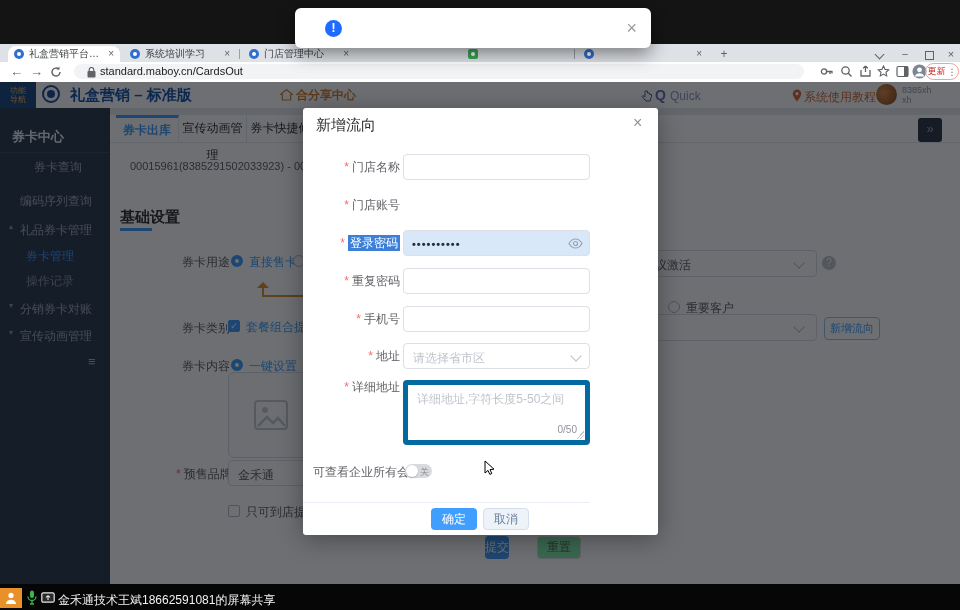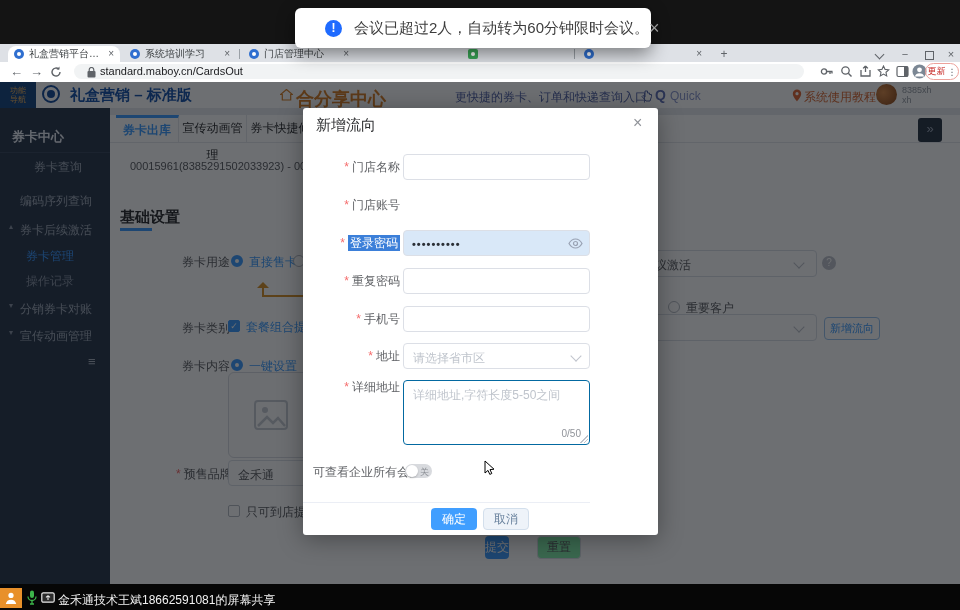--- a/index.html
+++ b/index.html
@@ -42,21 +42,21 @@
                display:flex;align-items:center;justify-content:center;font-size:9px;color:#c5221f;}
   .update-pill .dots{color:#5f6368;margin-left:2px;font-size:9px;}
   
   .app{left:0;top:38px;width:960px;height:502px;background:#eef0f4;overflow:hidden;}
   .appheader{position:absolute;left:0;top:0;width:960px;height:26px;background:#fff;border-bottom:1px solid #e3e6ea;}
   .funcnav{position:absolute;left:0;top:0;width:36px;height:26px;background:#1c4a84;color:#f0b45e;font-size:8px;
            line-height:9px;text-align:center;padding-top:4px;box-sizing:border-box;}
   .logo-ring{position:absolute;left:42px;top:3px;width:18px;height:18px;border-radius:50%;border:2px solid #1a4f9c;box-sizing:border-box;}
   .logo-ring::after{content:"";position:absolute;left:3px;top:3px;width:8px;height:8px;border-radius:50%;background:#1a4f9c;}
   .brand{position:absolute;left:70px;top:4px;font-size:15px;font-weight:bold;color:#1c57ad;}
-  .sharecenter{position:absolute;left:296px;top:5px;font-size:18px;color:#d9822b;font-weight:bold;}
+  .sharecenter{position:absolute;left:296px;top:5px;font-size:12px;color:#d9822b;font-weight:bold;}
   .tip{position:absolute;left:455px;top:7px;font-size:12px;color:#5566a8;}
   .quickQ{position:absolute;left:655px;top:5px;font-size:14px;font-weight:bold;color:#6272b5;}
   .quick{position:absolute;left:670px;top:7px;font-size:12px;color:#8d99cf;}
   .tutorial{position:absolute;left:804px;top:7px;font-size:12px;color:#d96a35;}
   .avatar{position:absolute;left:876px;top:2px;width:21px;height:21px;border-radius:50%;
           background:radial-gradient(circle at 35% 40%,#d98b4a,#8a4a1e);}
   .usern{position:absolute;left:902px;top:3px;font-size:9px;line-height:10px;color:#9aa0a8;}
   
   .sidebar{position:absolute;left:0;top:26px;width:110px;height:476px;background:#2e3c50;}
   .sb-title{position:absolute;left:12px;top:20px;font-size:13px;font-weight:bold;color:#e8edf4;}
@@ -111,21 +111,21 @@
   .m-title{position:absolute;left:13px;top:8px;font-size:15px;color:#303133;}
   .m-close{position:absolute;left:330px;top:7px;font-size:16px;color:#909399;line-height:16px;}
   .m-label{position:absolute;right:258px;height:26px;line-height:26px;font-size:12px;color:#606266;white-space:nowrap;text-align:right;}
   .m-star{color:#f56c6c;margin-right:3px;}
   .m-input{position:absolute;left:100px;width:187px;height:26px;background:#fff;border:1px solid #dcdfe6;border-radius:4px;box-sizing:border-box;}
   .m-ph{position:absolute;left:9px;top:6px;font-size:12px;color:#bfc4cc;}
   .sel-bg{position:absolute;background:#cfe4f8;}
   .hl-label{background:#3b7fd9;color:#fff;padding:1px 2px;}
   .pw-input{background:#d9e8f8;}
   .pw-dots{position:absolute;left:8px;top:7px;font-size:11px;letter-spacing:1px;color:#2b2f36;font-weight:bold;}
-  .m-textarea{position:absolute;left:100px;top:272px;width:187px;height:65px;background:#fff;border:1px solid #0369a1;border-radius:4px;box-sizing:border-box;}
+  .m-textarea{position:absolute;left:100px;top:272px;width:187px;height:65px;background:#fff;border:5px solid #0369a1;border-radius:4px;box-sizing:border-box;}
   .counter{position:absolute;right:8px;bottom:5px;font-size:10px;color:#909399;}
   .grip{position:absolute;right:1px;bottom:1px;width:8px;height:8px;
         background:linear-gradient(135deg,transparent 50%,#c0c4cc 50%,#c0c4cc 57%,transparent 57%,transparent 70%,#c0c4cc 70%,#c0c4cc 77%,transparent 77%);}
   .toggle{position:absolute;left:102px;top:356px;width:27px;height:14px;border-radius:8px;background:#d8dade;}
   .toggle .knob{position:absolute;left:1px;top:1px;width:12px;height:12px;border-radius:50%;background:#fff;box-shadow:0 1px 2px rgba(0,0,0,.2);}
   .toggle .state{position:absolute;left:15px;top:2px;font-size:9px;color:#8a8e94;}
   .m-footer{position:absolute;left:0;top:394px;width:287px;height:33px;border-top:1px solid #ebeef5;}
   .btn-confirm{position:absolute;left:128px;top:5px;width:46px;height:22px;background:#409eff;border-radius:4px;color:#fff;
                font-size:12px;text-align:center;line-height:22px;}
   .btn-cancel{position:absolute;left:180px;top:5px;width:46px;height:22px;background:#eef3f9;border:1px solid #d3dfec;border-radius:4px;
@@ -232,21 +232,20 @@
         <div class="funcnav">
           <div>功能</div>
           <div>导航</div>
         </div>
         <div class="logo-ring"></div>
         <div class="brand">礼盒营销 – 标准版</div>
         <svg class="abs" style="left:280px;top:7px;" width="13" height="12" viewBox="0 0 13 12">
           <path d="M6.5 0.5L0.5 5.5h1.8V11h8.4V5.5h1.8z" fill="none" stroke="#d9822b" stroke-width="1.2"></path>
         </svg>
         <div class="sharecenter">合分享中心</div>
-        <div class="tip">更快捷的券卡、订单和快递查询入口</div>
         <svg class="abs" style="left:641px;top:8px;" width="11" height="12" viewBox="0 0 11 12">
           <path d="M4 1v6L2 5.5 1 6.5 5 11h4l1.5-4.5V4.5h-2V3h-2V1z" fill="none" stroke="#5566a8" stroke-width="1"></path>
         </svg>
         <div class="quickQ">Q</div>
         <div class="quick">Quick</div>
         <svg class="abs" style="left:792px;top:7px;" width="10" height="13" viewBox="0 0 10 13">
           <path d="M5 0.5A4.2 4.2 0 0 0 0.8 4.7C0.8 7.8 5 12.3 5 12.3s4.2-4.5 4.2-7.6A4.2 4.2 0 0 0 5 0.5z" fill="#e06a3a"></path>
           <circle cx="5" cy="4.7" r="1.6" fill="#fff"></circle>
         </svg>
         <div class="tutorial">系统使用教程</div>
@@ -256,21 +255,21 @@
           <div>xh</div>
         </div>
       </div>
 
       <div class="sidebar">
         <div class="sb-title">券卡中心</div>
         <div class="sb-div"></div>
         <div class="sb-item" style="top:51px;margin-left:14px;">券卡查询</div>
         <div class="sb-item" style="top:85px;">编码序列查询</div>
         <div class="caret g-caret-up" style="top:114px;"></div>
-        <div class="sb-item" style="top:114px;">券卡后续激活</div>
+        <div class="sb-item" style="top:114px;">礼品券卡管理</div>
         <div class="sb-sub active" style="top:140px;">券卡管理</div>
         <div class="sb-sub" style="top:165px;">操作记录</div>
         <div class="caret g-caret-dn" style="top:193px;"></div>
         <div class="sb-item" style="top:193px;">分销券卡对账</div>
         <div class="caret g-caret-dn" style="top:220px;"></div>
         <div class="sb-item" style="top:220px;">宣传动画管理</div>
         <div class="sb-burger g-burger"></div>
       </div>
 
       <div class="main">
@@ -383,21 +382,20 @@
 
       <div class="m-footer">
         <div class="btn-confirm">确定</div>
         <div class="btn-cancel">取消</div>
       </div>
     </div>
   </div>
 
   <div class="abs toast">
     <span class="toast-icon">!</span>
-    <span class="toast-text">会议已超过2人，自动转为60分钟限时会议。</span>
     <span class="toast-close">×</span>
   </div>
 
   <div class="abs bottom-strip">
     <div class="share-badge">
       <svg width="14" height="14" viewBox="0 0 14 14">
         <circle cx="7" cy="4.4" r="2.6" fill="#fff"></circle>
         <path d="M1.8 13a5.3 5.3 0 0 1 10.4 0z" fill="#fff"></path>
       </svg>
     </div>

